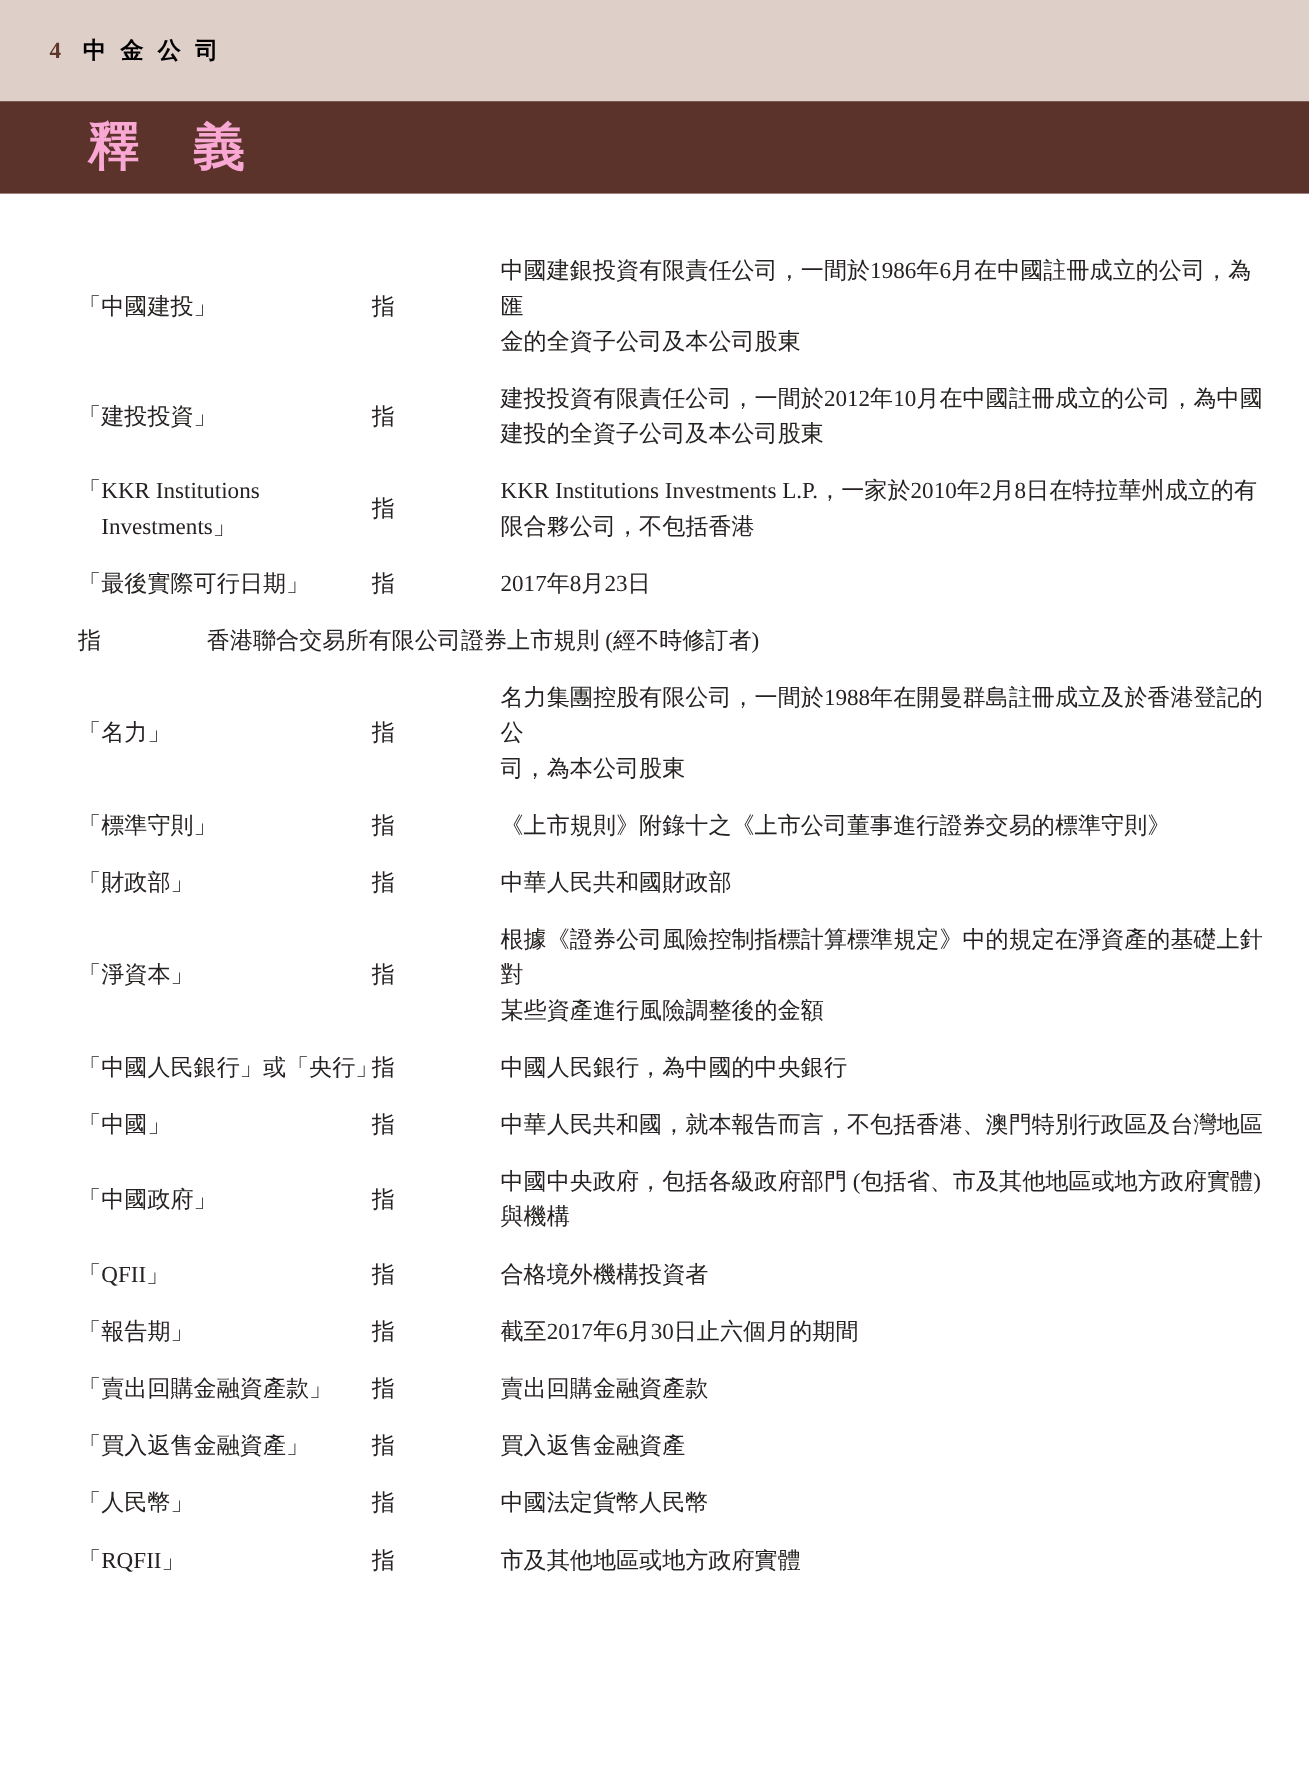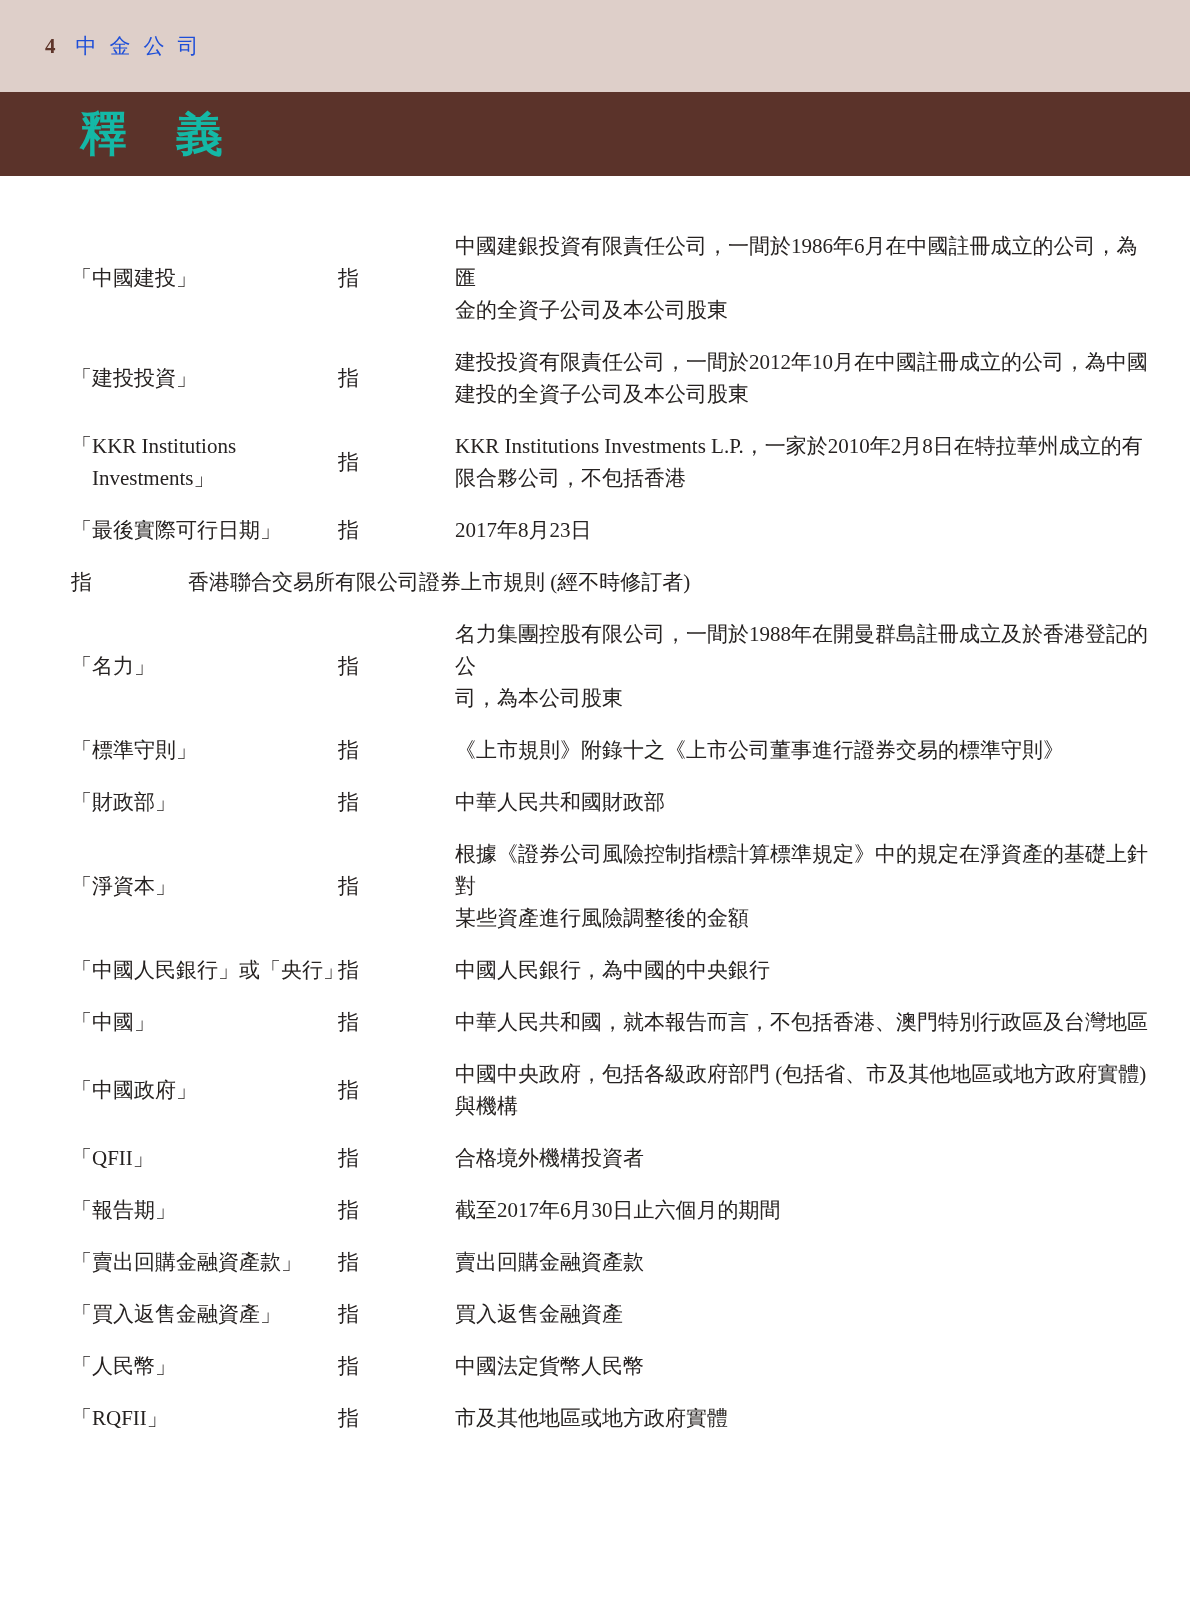--- a/index.html
+++ b/index.html
@@ -23,37 +23,37 @@
   }
   .pagenum {
     margin-left: 45px;
     font-size: 21px;
     font-weight: bold;
     color: #5e352a;
   }
   .company {
     margin-left: 20px;
     font-size: 21px;
-    font-weight: normal;
+    font-weight: bold;
     letter-spacing: 13px;
-    color: #1d4ed8;
+    color: #000000;
   }
   
   .banner {
     height: 84px;
     background: #5b332a;
     display: flex;
     align-items: center;
   }
   .banner h1 {
     margin: 0 0 0 80px;
     font-size: 47px;
     line-height: 1;
     font-weight: bold;
-    color: #14b8a6;
+    color: #f9a8d4;
     letter-spacing: 1px;
   }
   
   .defs {
     padding: 54px 36px 0 71px;
   }
   .row {
     display: flex;
     align-items: center;
     margin-bottom: 20px;

